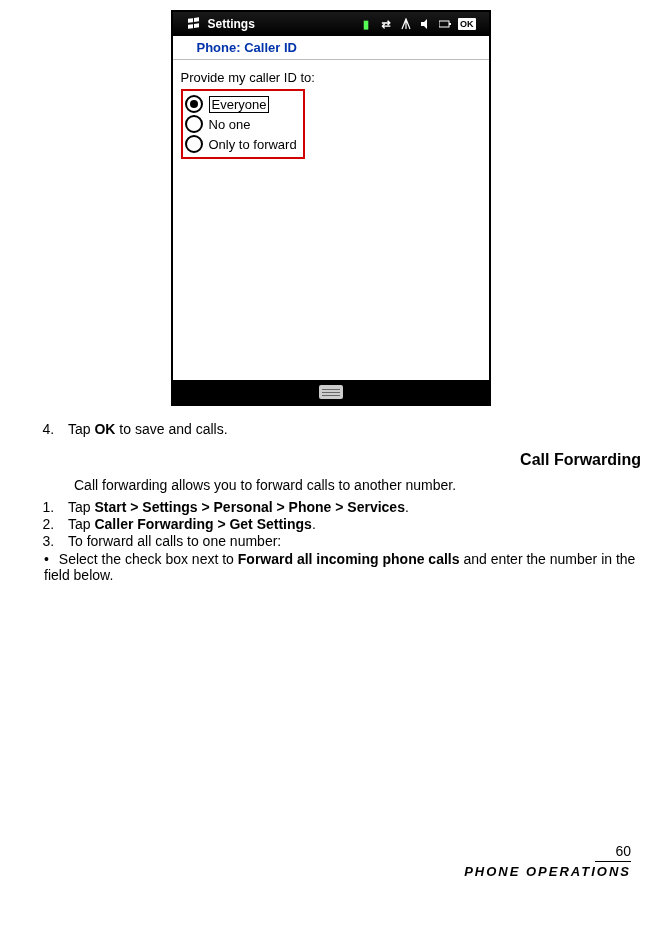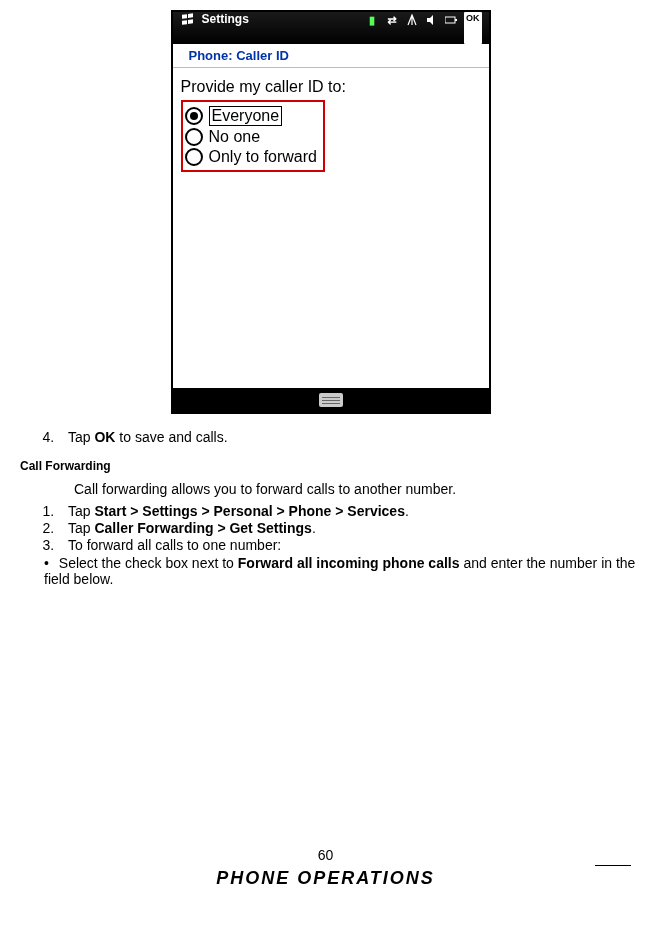--- a/index.html
+++ b/index.html
@@ -14,23 +14,24 @@
   }
   .screenshot {
     width: 316px;
     margin: 0 auto 15px auto;
     border: 2px solid #000;
     background: #fff;
   }
   .titlebar {
     background: linear-gradient(#1a1a1a, #000);
     color: #fff;
-    height: 32px;
+    height: 24px;
     display: flex;
-    padding: 0 7px;
+    align-items: center;
+    padding: 0 13px;
     font-size: 12px;
     font-weight: bold;
   }
   .titlebar .win-icon {
     width: 16px;
     height: 16px;
     display: inline-flex;
     align-items: center;
     justify-content: center;
     margin-right: 6px;
@@ -54,30 +55,30 @@
   .ok-button {
     background: #fff;
     color: #000;
     font-size: 9px;
     font-weight: bold;
     padding: 1px 2px;
     border-radius: 1px;
     margin-left: 2px;
   }
   .subheader {
-    padding: 4px 16px;
+    padding: 4px 24px;
     font-weight: bold;
     color: #0033aa;
     border-bottom: 1px solid #bbb;
     font-size: 13px;
   }
   .content-area {
     padding: 10px 8px;
     height: 300px;
-    font-size: 16px;
+    font-size: 13px;
   }
   .prompt-text {
     margin-bottom: 4px;
   }
   .radio-group {
     border: 2px solid #d00000;
     display: inline-block;
     padding: 2px 6px 2px 2px;
   }
   .radio-row {
@@ -146,47 +147,48 @@
     content: "• ";
     margin-right: 6px;
   }
   ul.bullets li {
     padding-left: 0;
     text-indent: 0;
     margin: 2px 0 2px 0;
   }
   .section-heading {
     font-weight: bold;
-    font-size: 12px;
+    font-size: 16px;
     margin: 14px 0 8px 0;
+    text-align: right;
   }
   .body-indent {
     margin-left: 54px;
     margin-bottom: 4px;
   }
   .page-footer {
     margin-top: 260px;
-    text-align: center;
+    text-align: right;
     padding-right: 10px;
   }
   .page-number {
     font-size: 14px;
   }
   .footer-rule {
     width: 36px;
     height: 1px;
     background: #000;
     margin: 2px 0 2px auto;
   }
   .section-name {
     font-family: "Trebuchet MS", Arial, sans-serif;
     font-style: italic;
     font-weight: bold;
     letter-spacing: 2px;
-    font-size: 18px;
+    font-size: 13px;
     text-transform: uppercase;
   }
   b { font-weight: bold; }
 </style>
 </head>
 <body>
 
 <div class="screenshot">
   <div class="titlebar">
     <span class="win-icon">

